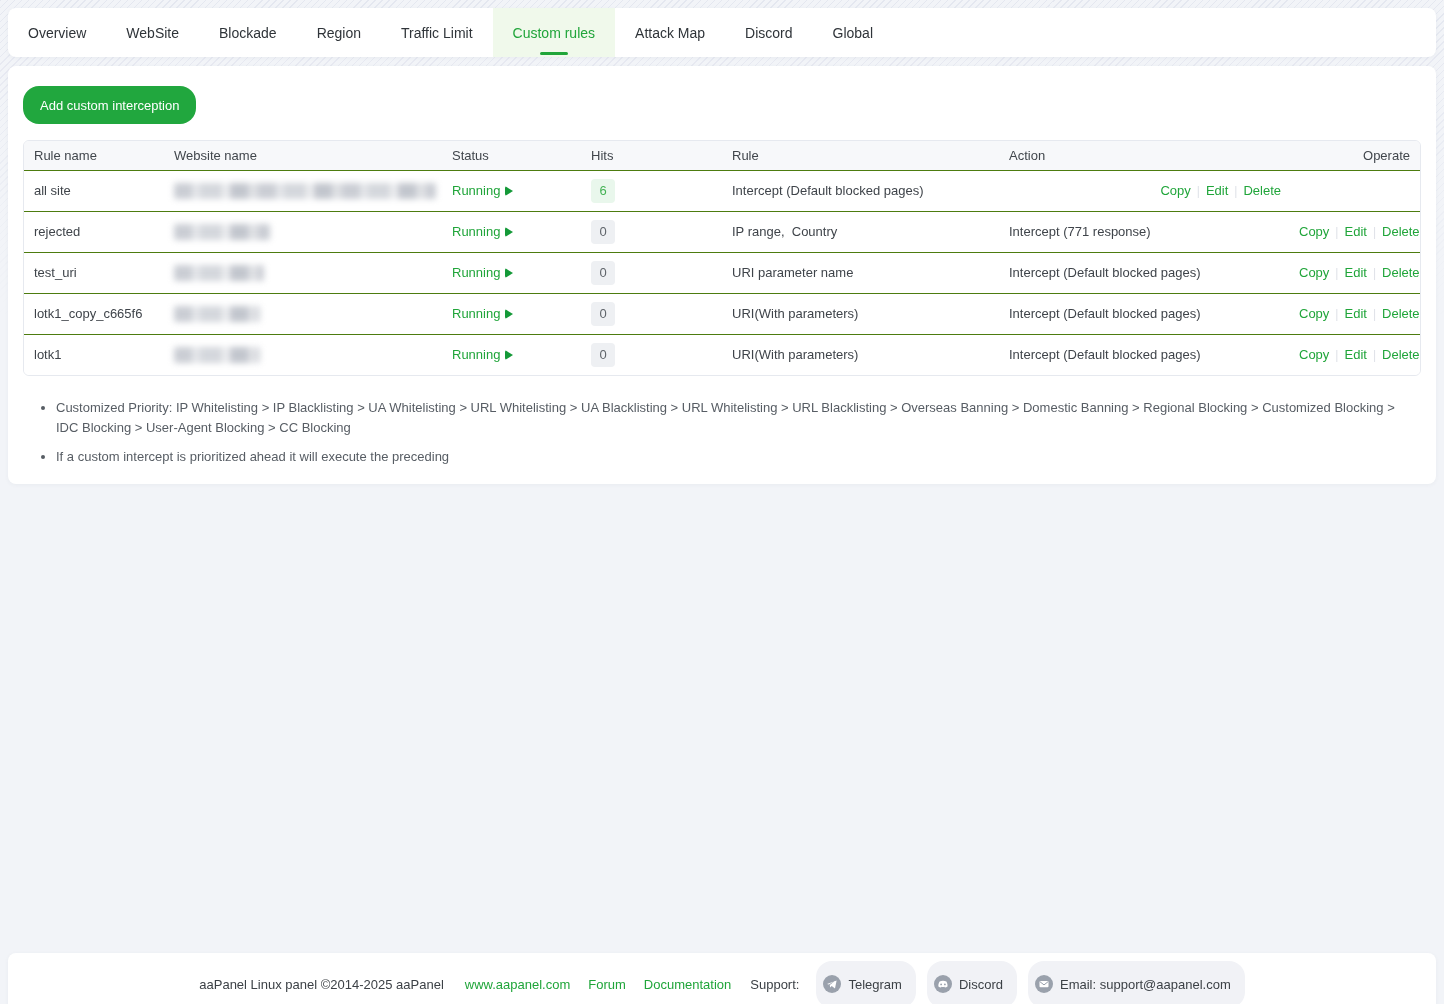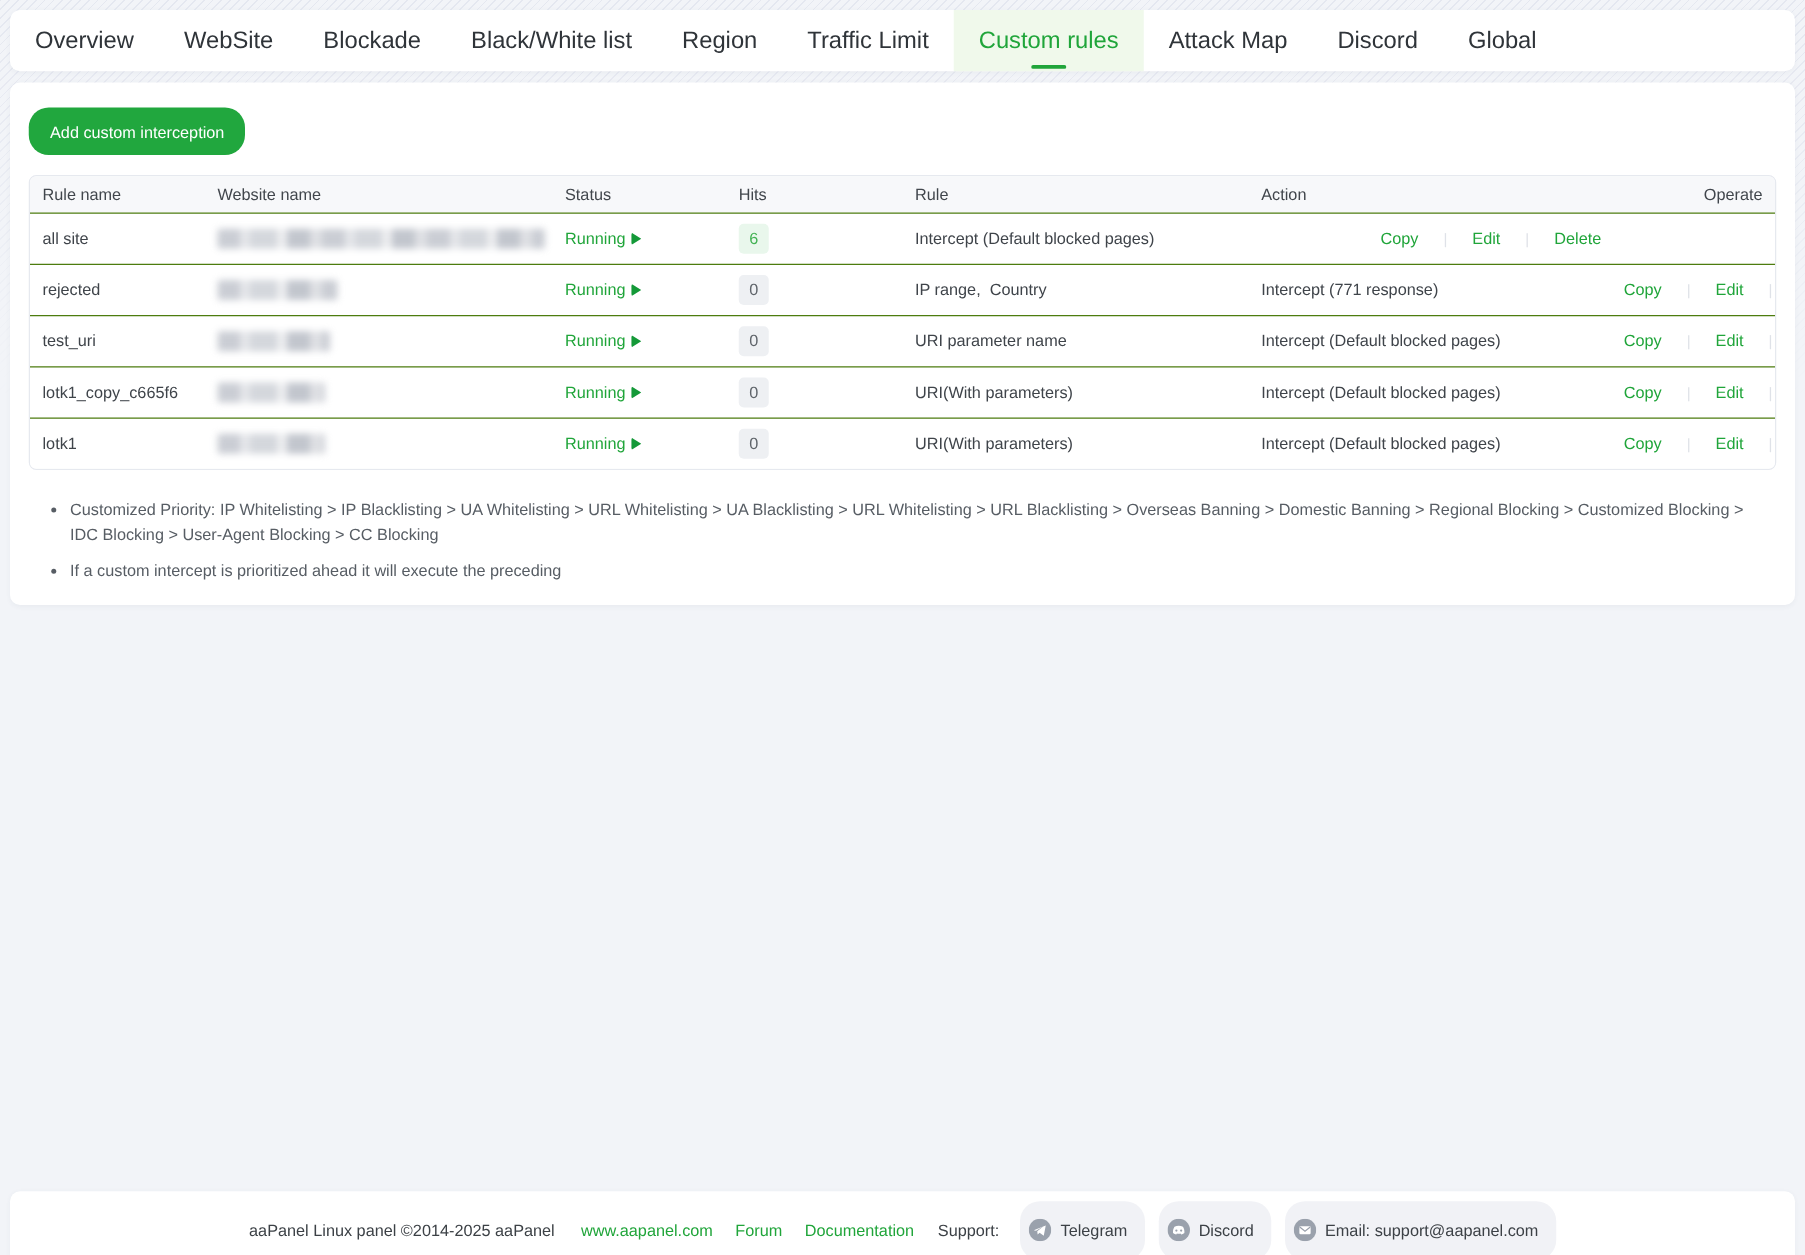--- a/index.html
+++ b/index.html
@@ -25,21 +25,21 @@
     background:#fff; border-radius:8px;
     box-shadow:0 1px 4px rgba(60,70,90,.05);
   }
   
   .tabbar {
     margin:8px; height:49px;
     display:flex; align-items:stretch; padding:0 0;
   }
   .tab {
     display:flex; align-items:center; padding:0 20px;
-    font-size:19px; color:#2f3439; cursor:pointer; position:relative;
+    font-size:14px; color:#2f3439; cursor:pointer; position:relative;
     white-space:nowrap;
   }
   .tab.active { background:#f0f9eb; color:#20a53a; }
   .tab.active::after {
     content:""; position:absolute; left:50%; transform:translateX(-50%);
     bottom:2px; width:28px; height:3px; border-radius:2px; background:#20a53a;
   }
   
   .panel { margin:9px 8px 0; padding:20px 15px 17px; }
   .add-btn {
@@ -57,21 +57,21 @@
     grid-template-columns:140px 278px 139px 141px 277px 290px 1fr;
     align-items:center;
   }
   .thead {
     background:#f7f8fa; height:29px; color:#41464c; font-size:13px;
   }
   .thead .th { padding:0 10px; }
   .trow { border-top:1px solid #4d7c0f; min-height:35px; background:#fff; }
   .td { padding:8px 10px; font-size:13px; line-height:16px; color:#3f444a; }
   .td-operate, .th-operate { text-align:right; padding-right:8px; }
-  .td-operate { display:flex; justify-content:flex-end; align-items:center; gap:20px;text-align:right; }
+  .td-operate { display:flex; justify-content:flex-end; align-items:center; gap:6px;text-align:right; }
   .blur {
     display:block; height:16px; border-radius:2px;
     background:repeating-linear-gradient(90deg,
       #b9bdc6 0 18px, #dcdee3 18px 26px, #c6cad1 26px 48px,
       #e7e8eb 48px 56px, #aeb3bd 56px 74px, #d4d6db 74px 84px);
     filter:blur(3px); opacity:.75;
   }
   .bw-1{width:262px;} .bw-2{width:96px;} .bw-3{width:90px;} .bw-4{width:86px;} .bw-5{width:86px;}
   .status { color:#20a53a; display:flex; align-items:center; cursor:pointer; }
   .play {
@@ -116,21 +116,20 @@
 </style>
 </head>
 <body>
 
 <div class="stripes"></div>
 
 <nav class="tabbar card">
   <div class="tab">Overview</div>
   <div class="tab">WebSite</div>
   <div class="tab">Blockade</div>
-  <div class="tab">Black/White list</div>
   <div class="tab">Region</div>
   <div class="tab">Traffic Limit</div>
   <div class="tab active">Custom rules</div>
   <div class="tab">Attack Map</div>
   <div class="tab">Discord</div>
   <div class="tab">Global</div>
 </nav>
 
 <main class="panel card">
   <button class="add-btn">Add custom interception</button>

